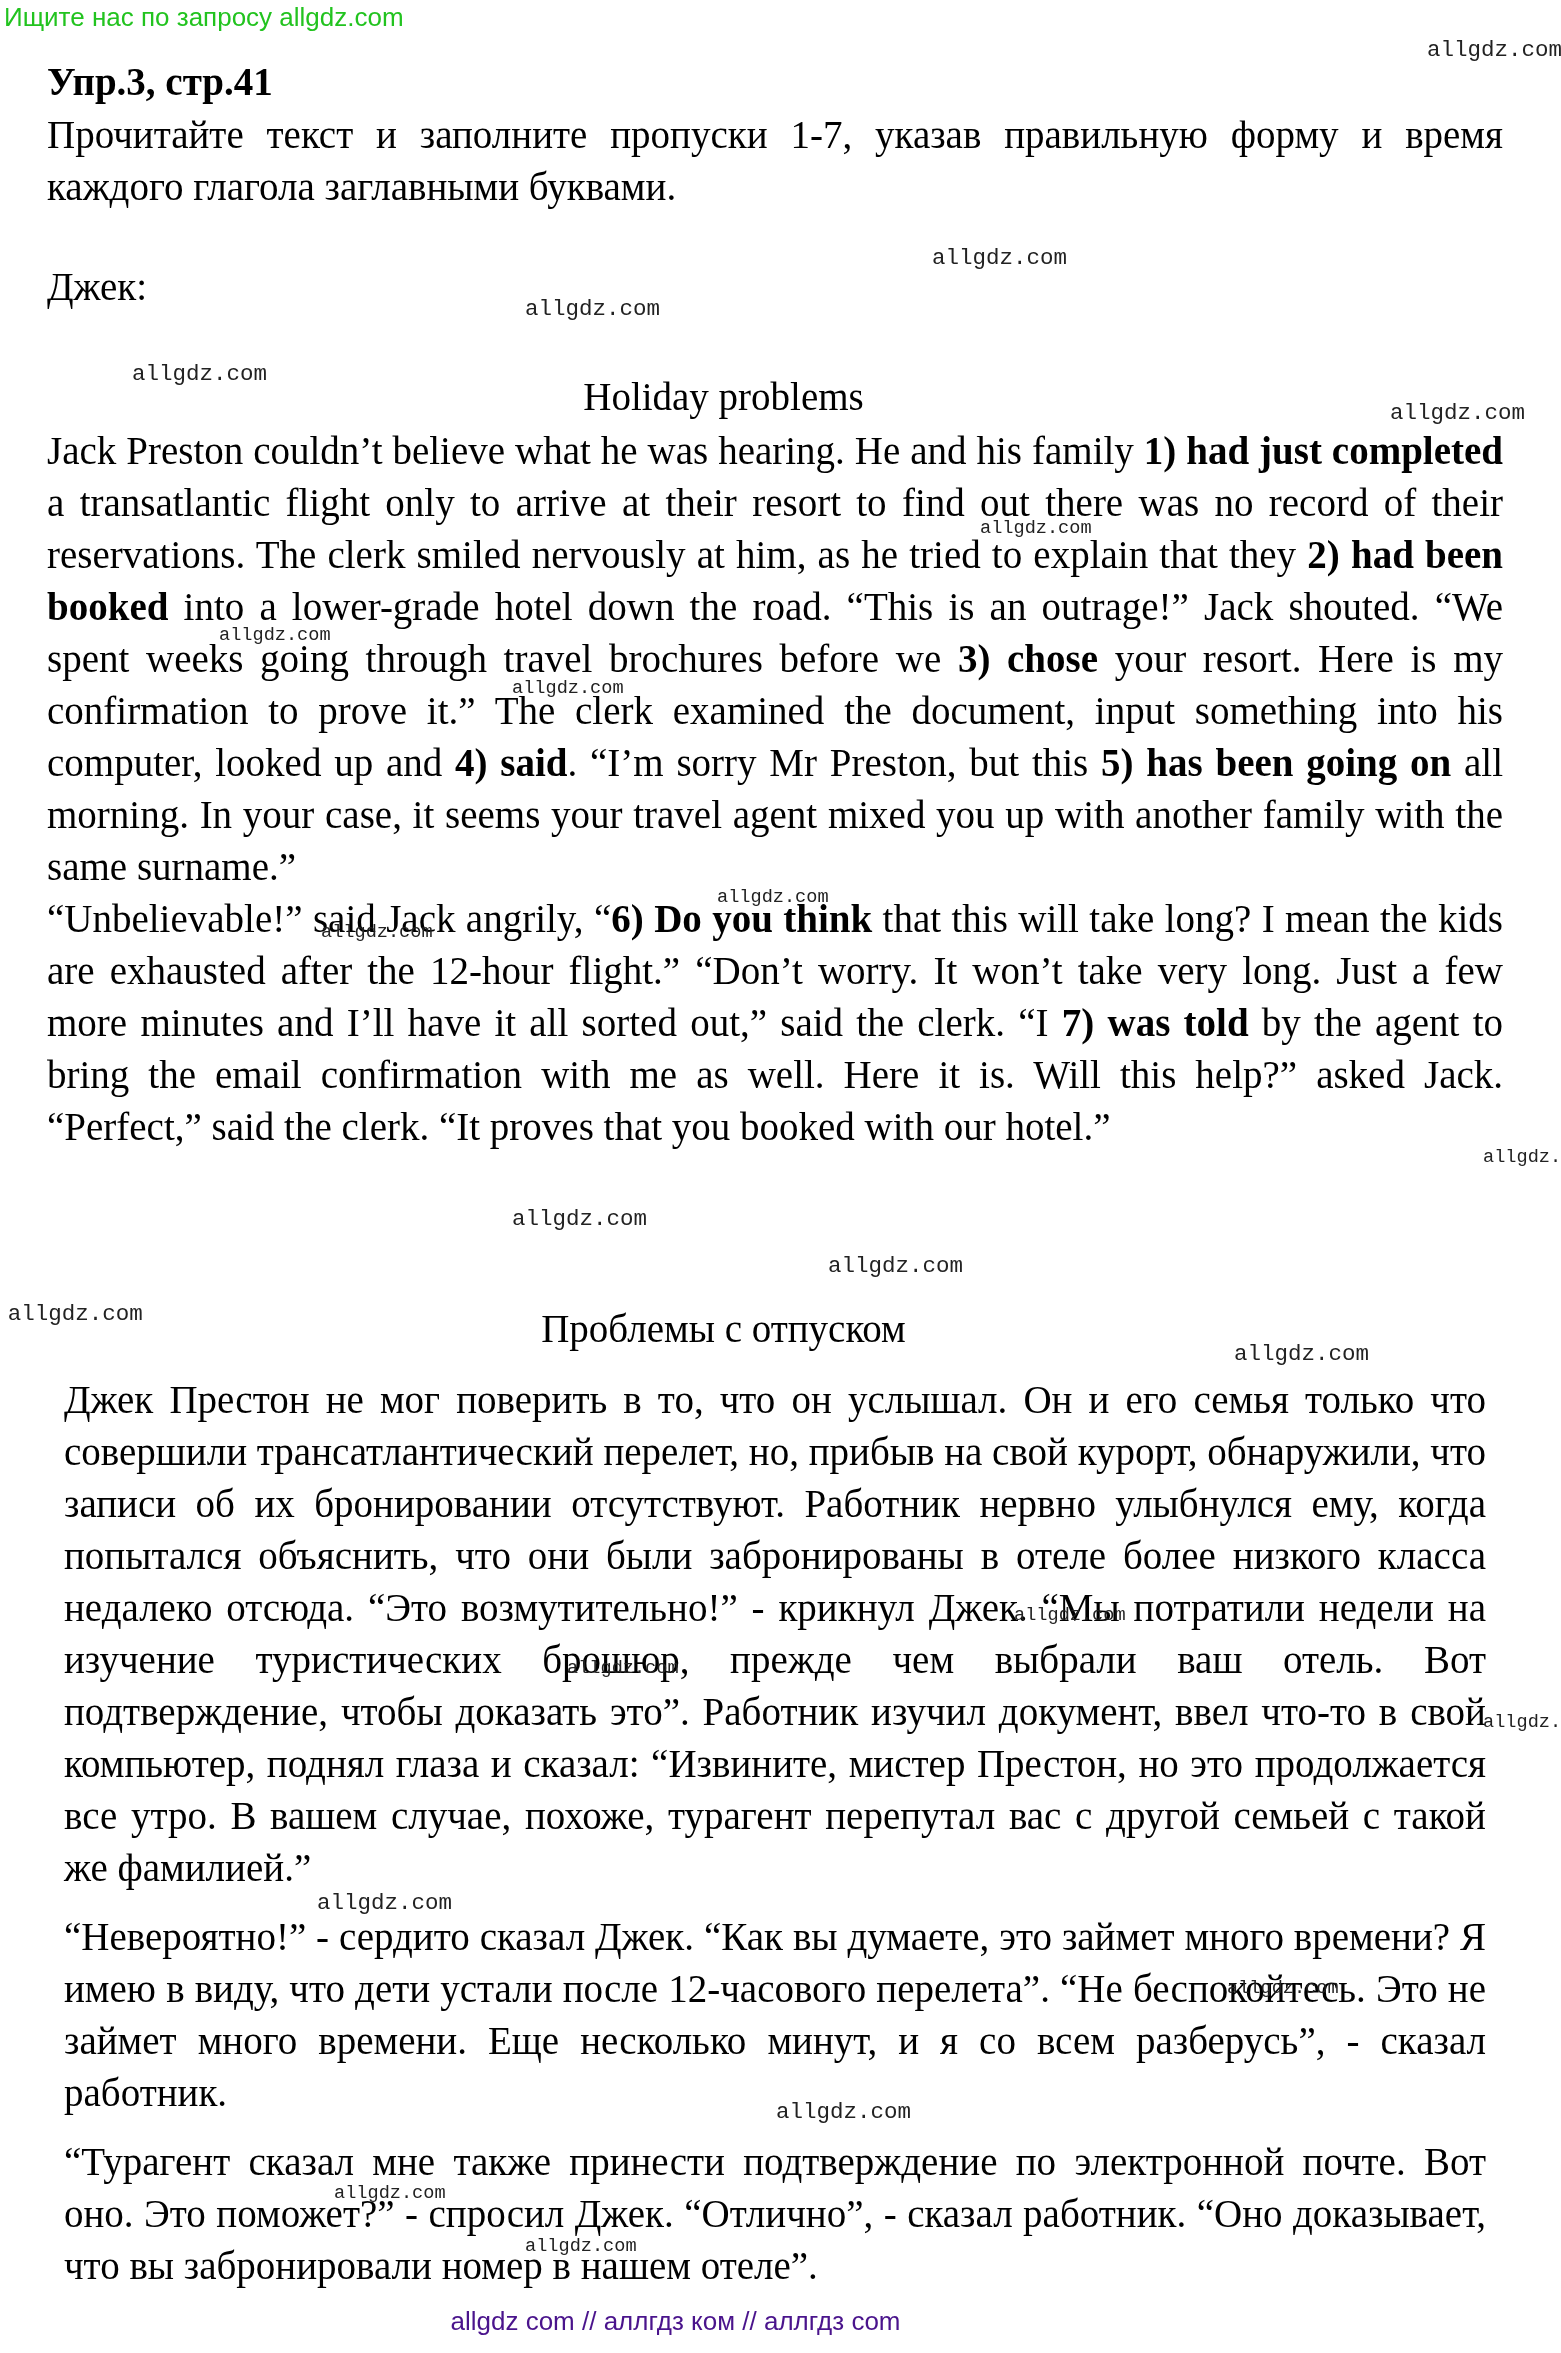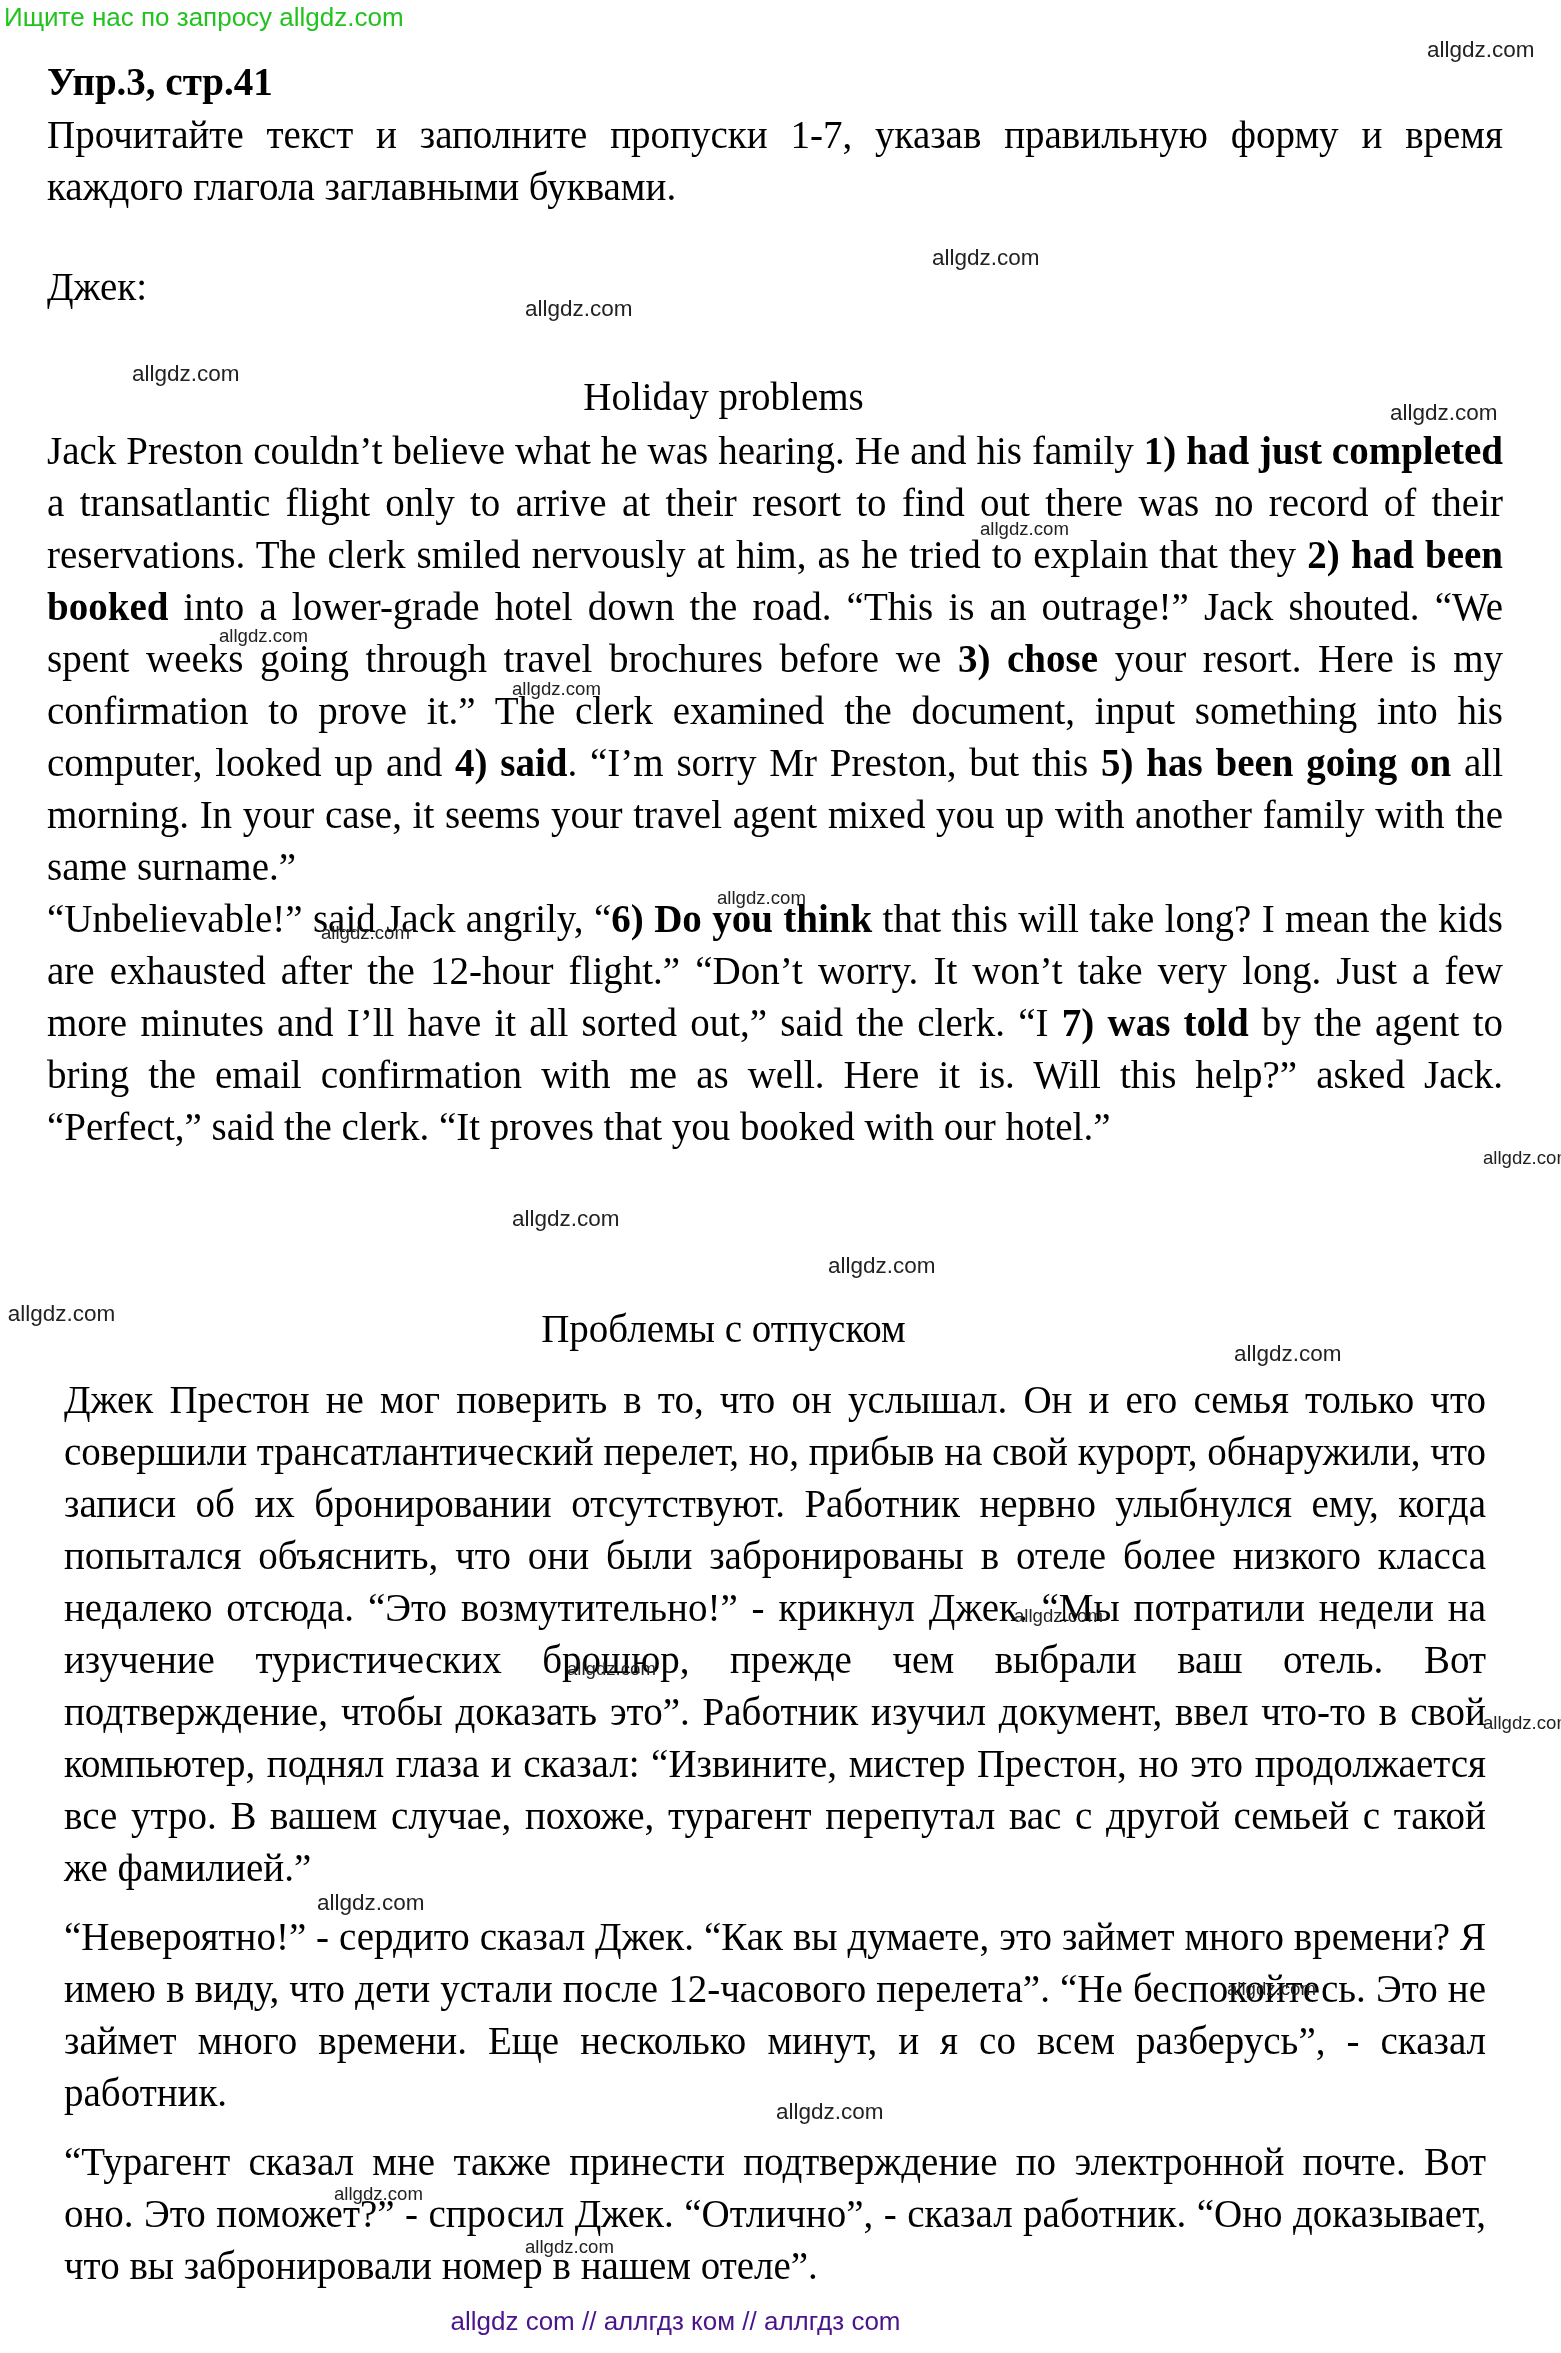--- a/index.html
+++ b/index.html
@@ -1,18 +1,18 @@
 <!DOCTYPE html>
 <html style="font-size:12.4px"><head>
 <meta charset="utf-8">
 <style>
   html, body { margin: 0; padding: 0; background: #ffffff; }
   body { width: 1561px; height: 2354px; position: relative; overflow: hidden; font-family: "Liberation Serif", serif; color: #000; }
   .top-banner { position: absolute; top: 1.6px; left: 4px; width: 1561px; font-family: "Liberation Sans", sans-serif; font-size: 26px; color: #22c31f; }
-  .wm { position: absolute; font-family: Liberation Sans, sans-serif; font-size: 22.5px; color: #222; white-space: nowrap; }
+  .wm { position: absolute; font-family: Liberation Mono, monospace; font-size: 22.5px; color: #222; white-space: nowrap; }
   .wm.small { font-size: 18.6px; }
   .title { position: absolute; top: 59px; left: 47px; font-size: 39px; font-weight: bold; }
   .instructions { position: absolute; top: 109px; left: 47px; width: 1456px; font-size: 39px; line-height: 52px; text-align: justify; }
   .answer { position: absolute; top: 264px; left: 47px; font-size: 39px; }
   .section-title { position: absolute; left: 0; width: 1447px; text-align: center; font-size: 39px; }
   .para { position: absolute; left: 47px; width: 1456px; font-size: 39px; line-height: 52px; text-align: justify; }
   .para b { font-weight: bold; }
   .para p { margin: 17px; }
   .footer { position: absolute; top: 2306px; left: 0; width: 1351px; text-align: center; font-family: "Liberation Sans", sans-serif; font-size: 26px; color: #4a148c; }
 </style>

